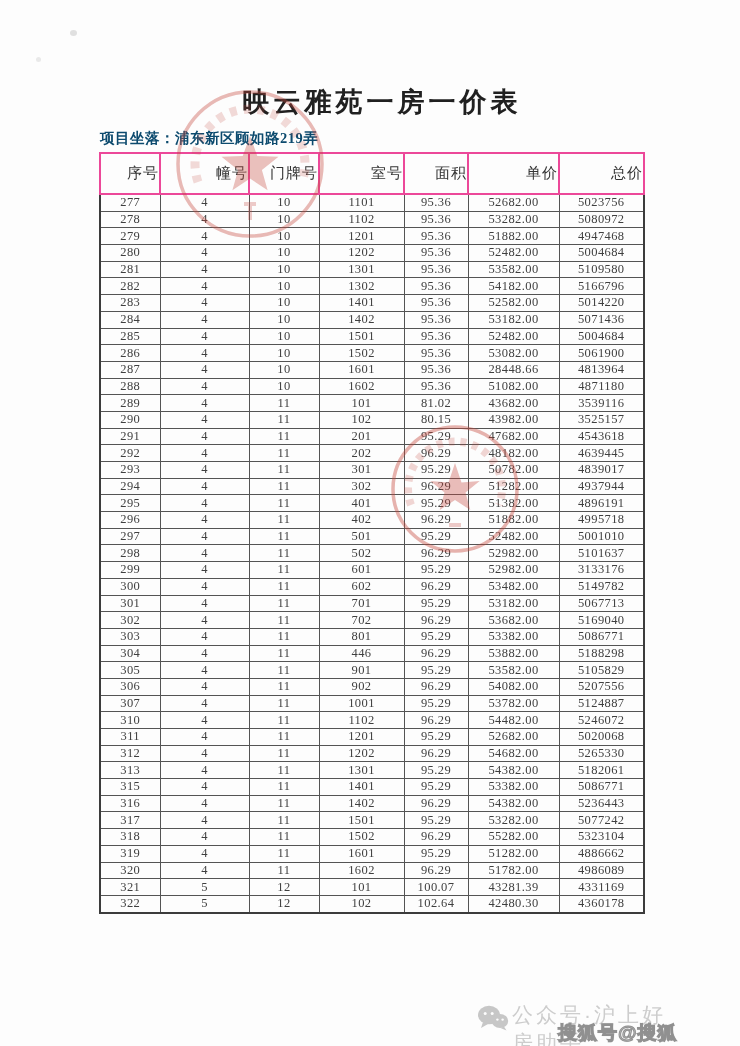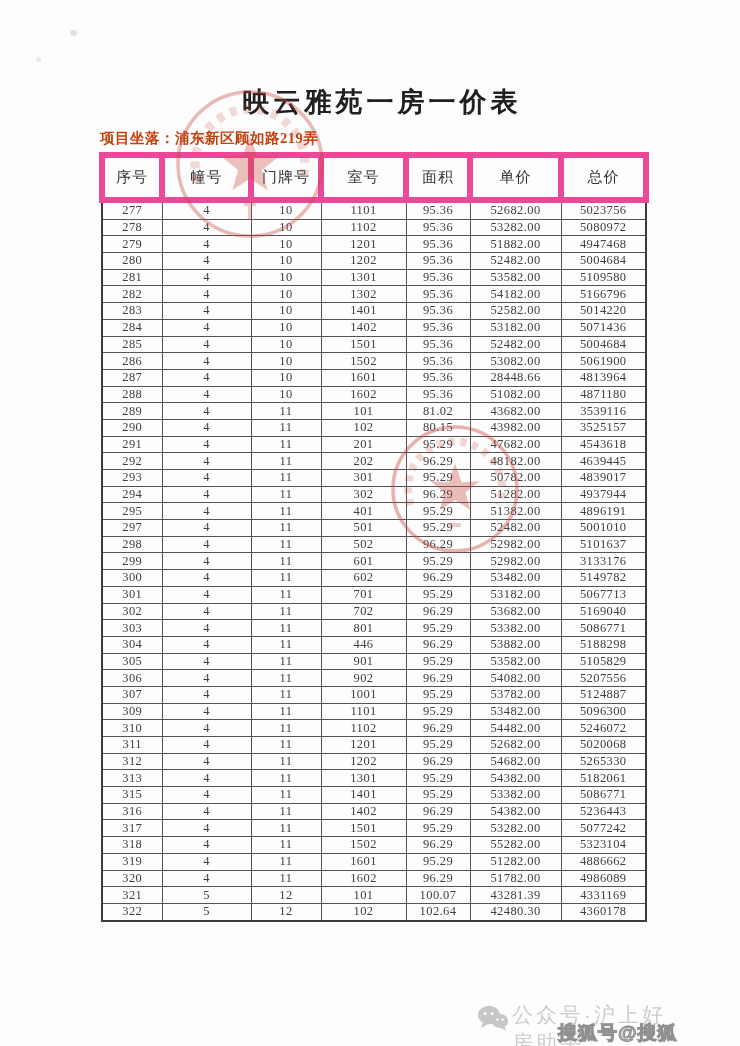--- a/index.html
+++ b/index.html
@@ -9,30 +9,30 @@
   }
   .speck{position:absolute;border-radius:50%;background:#e0e0e0;}
   .speck1{left:70px;top:30px;width:7px;height:6px;}
   .speck2{left:36px;top:57px;width:5px;height:5px;background:#e9e9e9;}
   .title{
     position:absolute;left:0;top:72px;width:100%;margin:12px;
     text-align:center;font-size:27px;font-weight:bold;color:#202020;letter-spacing:4px;
   }
   .location{
     position:absolute;left:100px;top:129px;
-    font-size:14.5px;font-weight:bold;color:#c2410c;letter-spacing:0.5px;
+    font-size:14.5px;font-weight:bold;color:#0c4a6e;letter-spacing:0.5px;
   }
   table.price-table{
     position:absolute;left:99px;top:152px;width:544px;
     border-collapse:collapse;table-layout:fixed;
     border:2px solid #3c3c3c;
   }
   .price-table th{
-    border:6px solid #ec4899;height:39px;padding:0;
-    font-size:15px;font-weight:normal;color:#333333;text-align:center;letter-spacing:1px;
+    border:2px solid #ec4899;height:39px;padding:0;
+    font-size:15px;font-weight:normal;color:#333333;text-align:right;letter-spacing:1px;
   }
   .price-table td{
     border:1px solid #545454;height:15.7px;padding:0;
     font-size:12.5px;color:#3f3f3f;text-align:center;white-space:nowrap;overflow:hidden;
     letter-spacing:0.4px;
   }
   .stamp{position:absolute;pointer-events:none;}
   .stamp-top{left:170px;top:86px;}
   .stamp-mid{left:387px;top:423px;}
   .watermark-row{position:absolute;left:0;top:1px;width:684px;height:1046px;pointer-events:none;}
@@ -248,20 +248,29 @@
         <tr>
           <td>295</td>
           <td>4</td>
           <td>11</td>
           <td>401</td>
           <td>95.29</td>
           <td>51382.00</td>
           <td>4896191</td>
         </tr>
         <tr>
+          <td>296</td>
+          <td>4</td>
+          <td>11</td>
+          <td>402</td>
+          <td>96.29</td>
+          <td>51882.00</td>
+          <td>4995718</td>
+        </tr>
+        <tr>
           <td>297</td>
           <td>4</td>
           <td>11</td>
           <td>501</td>
           <td>95.29</td>
           <td>52482.00</td>
           <td>5001010</td>
         </tr>
         <tr>
           <td>298</td>
@@ -345,29 +354,20 @@
           <td>5207556</td>
         </tr>
         <tr>
           <td>307</td>
           <td>4</td>
           <td>11</td>
           <td>1001</td>
           <td>95.29</td>
           <td>53782.00</td>
           <td>5124887</td>
-        </tr>
-        <tr>
-          <td>309</td>
-          <td>4</td>
-          <td>11</td>
-          <td>1101</td>
-          <td>95.29</td>
-          <td>53482.00</td>
-          <td>5096300</td>
         </tr>
         <tr>
           <td>310</td>
           <td>4</td>
           <td>11</td>
           <td>1102</td>
           <td>96.29</td>
           <td>54482.00</td>
           <td>5246072</td>
         </tr>

